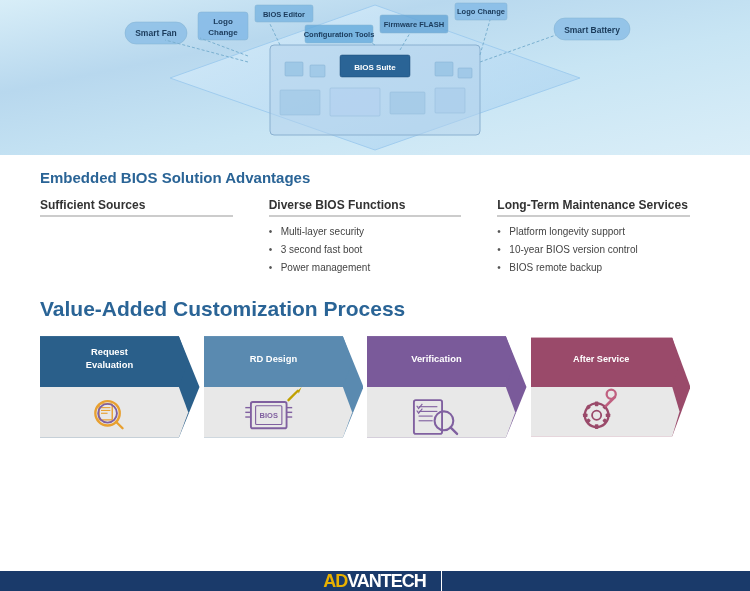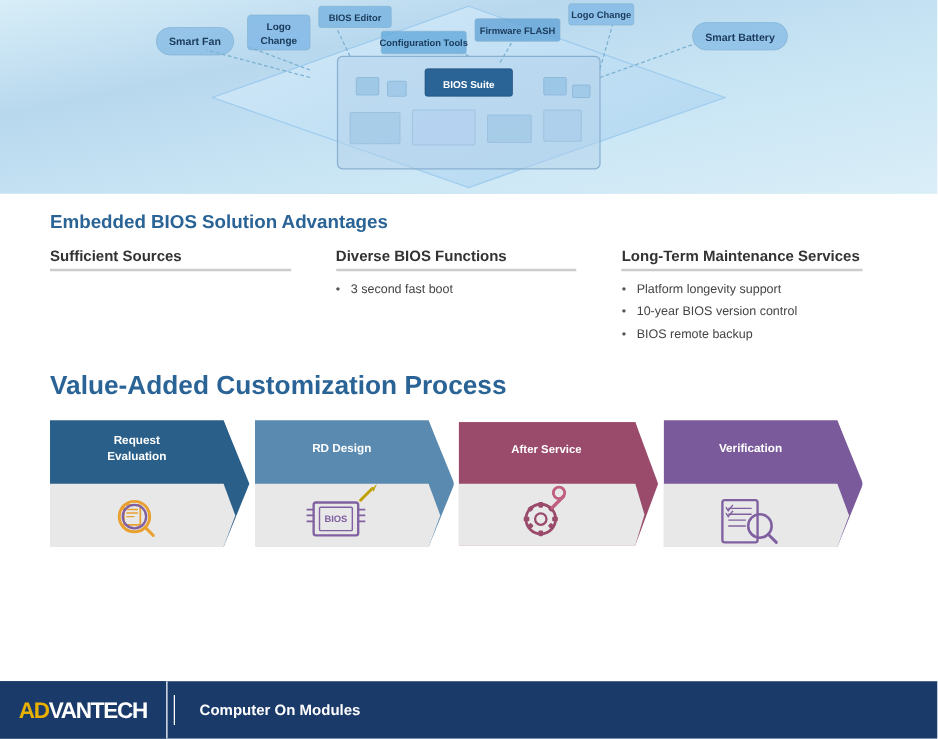--- a/index.html
+++ b/index.html
@@ -108,24 +108,25 @@
       flex-direction: column;
       align-items: center;
     }
 
     
     .footer {
       position: absolute;
       bottom: 0;
       left: 0;
       right: 0;
-      height: 46px;
+      height: 20px;
       background: #1a3a6a;
       display: flex;
       align-items: center;
+      flex-direction: column;
     }
 
     .footer-brand {
       background: #1a3a6a;
       padding: 0 15px;
       height: 100%;
       display: flex;
       align-items: center;
       border-right: 1px solid #fff;
     }
@@ -227,21 +228,23 @@
 
   <div class="advantages-grid">
 
     <div class="advantage-col">
       <h3>Sufficient Sources</h3>
     </div>
 
     <div class="advantage-col">
       <h3>Diverse BIOS Functions</h3>
       <ul>
+        <li>Multi-layer security</li>
         <li>3 second fast boot</li>
+        <li>Power management</li>
       </ul>
     </div>
 
     <div class="advantage-col">
       <h3>Long-Term Maintenance Services</h3>
       <ul>
         <li>Platform longevity support</li>
         <li>10-year BIOS version control</li>
         <li>BIOS remote backup</li>
       </ul>
@@ -296,63 +299,63 @@
             <text x="69" y="87" text-anchor="middle" fill="#8060a0" font-size="8" font-weight="bold">BIOS</text>
 
             <line x1="90" y1="68" x2="100" y2="58" stroke="#c0a000" stroke-width="2.5" stroke-linecap="round"></line>
             <polygon points="100,58 104,54 101,61" fill="#c0a000"></polygon>
           </svg>
         </div>
       </div>
 
       <div class="process-step">
         <div style="width:100%; position:relative;">
+          <svg width="100%" height="108" viewBox="0 0 170 108" xmlns="http://www.w3.org/2000/svg">
+            <polygon points="0,0 148,0 170,54 148,108 0,108" fill="#7a5a9a"></polygon>
+            <polygon points="0,0 148,0 158,27 148,54 0,54" fill="#7a5a9a"></polygon>
+            <text x="74" y="27" text-anchor="middle" fill="white" font-size="10" font-weight="bold">Verification</text>
+            <polygon points="0,54 148,54 158,81 148,108 0,108" fill="#e8e8e8"></polygon>
+
+            <rect x="50" y="68" width="30" height="36" rx="2" fill="none" stroke="#8060a0" stroke-width="2"></rect>
+            <line x1="55" y1="75" x2="75" y2="75" stroke="#8060a0" stroke-width="1.2"></line>
+            <line x1="55" y1="80" x2="75" y2="80" stroke="#8060a0" stroke-width="1.2"></line>
+            <line x1="55" y1="85" x2="70" y2="85" stroke="#8060a0" stroke-width="1.2"></line>
+            <line x1="55" y1="90" x2="70" y2="90" stroke="#8060a0" stroke-width="1.2"></line>
+
+            <polyline points="53,74 55,77 59,72" fill="none" stroke="#8060a0" stroke-width="1.2"></polyline>
+            <polyline points="53,79 55,82 59,77" fill="none" stroke="#8060a0" stroke-width="1.2"></polyline>
+
+            <circle cx="82" cy="90" r="10" fill="none" stroke="#8060a0" stroke-width="2.2"></circle>
+            <line x1="89" y1="97" x2="96" y2="104" stroke="#8060a0" stroke-width="2.5" stroke-linecap="round"></line>
+          </svg>
+        </div>
+      </div>
+
+      <div class="process-step">
+        <div style="width:100%; position:relative;">
           <svg width="100%" height="108" viewBox="0 0 175 108" xmlns="http://www.w3.org/2000/svg">
             <polygon points="0,0 155,0 175,54 155,108 0,108" fill="#9a4a6a"></polygon>
             <polygon points="0,0 155,0 163,27 155,54 0,54" fill="#9a4a6a"></polygon>
             <text x="77" y="27" text-anchor="middle" fill="white" font-size="10" font-weight="bold">After Service</text>
             <polygon points="0,54 155,54 163,81 155,108 0,108" fill="#e8e8e8"></polygon>
 
             <circle cx="72" cy="85" r="13" fill="none" stroke="#9a4a6a" stroke-width="2.5"></circle>
             <circle cx="72" cy="85" r="5" fill="none" stroke="#9a4a6a" stroke-width="2"></circle>
 
             <rect x="70" y="70" width="4" height="5" rx="1" fill="#9a4a6a"></rect>
             <rect x="70" y="95" width="4" height="5" rx="1" fill="#9a4a6a"></rect>
             <rect x="57" y="83" width="5" height="4" rx="1" fill="#9a4a6a"></rect>
             <rect x="82" y="83" width="5" height="4" rx="1" fill="#9a4a6a"></rect>
             <rect x="61" y="74" width="4" height="4" rx="1" fill="#9a4a6a" transform="rotate(45 63 76)"></rect>
             <rect x="79" y="74" width="4" height="4" rx="1" fill="#9a4a6a" transform="rotate(45 81 76)"></rect>
             <rect x="61" y="89" width="4" height="4" rx="1" fill="#9a4a6a" transform="rotate(45 63 91)"></rect>
             <rect x="79" y="89" width="4" height="4" rx="1" fill="#9a4a6a" transform="rotate(45 81 91)"></rect>
 
             <line x1="82" y1="75" x2="92" y2="65" stroke="#c06080" stroke-width="3" stroke-linecap="round"></line>
             <circle cx="88" cy="62" r="5" fill="none" stroke="#c06080" stroke-width="2.5"></circle>
-          </svg>
-        </div>
-      </div>
-
-      <div class="process-step">
-        <div style="width:100%; position:relative;">
-          <svg width="100%" height="108" viewBox="0 0 170 108" xmlns="http://www.w3.org/2000/svg">
-            <polygon points="0,0 148,0 170,54 148,108 0,108" fill="#7a5a9a"></polygon>
-            <polygon points="0,0 148,0 158,27 148,54 0,54" fill="#7a5a9a"></polygon>
-            <text x="74" y="27" text-anchor="middle" fill="white" font-size="10" font-weight="bold">Verification</text>
-            <polygon points="0,54 148,54 158,81 148,108 0,108" fill="#e8e8e8"></polygon>
-
-            <rect x="50" y="68" width="30" height="36" rx="2" fill="none" stroke="#8060a0" stroke-width="2"></rect>
-            <line x1="55" y1="75" x2="75" y2="75" stroke="#8060a0" stroke-width="1.2"></line>
-            <line x1="55" y1="80" x2="75" y2="80" stroke="#8060a0" stroke-width="1.2"></line>
-            <line x1="55" y1="85" x2="70" y2="85" stroke="#8060a0" stroke-width="1.2"></line>
-            <line x1="55" y1="90" x2="70" y2="90" stroke="#8060a0" stroke-width="1.2"></line>
-
-            <polyline points="53,74 55,77 59,72" fill="none" stroke="#8060a0" stroke-width="1.2"></polyline>
-            <polyline points="53,79 55,82 59,77" fill="none" stroke="#8060a0" stroke-width="1.2"></polyline>
-
-            <circle cx="82" cy="90" r="10" fill="none" stroke="#8060a0" stroke-width="2.2"></circle>
-            <line x1="89" y1="97" x2="96" y2="104" stroke="#8060a0" stroke-width="2.5" stroke-linecap="round"></line>
           </svg>
         </div>
       </div>
 
     </div>
   </div>
 </div>
 
 <div class="footer">
   <div class="footer-brand">

